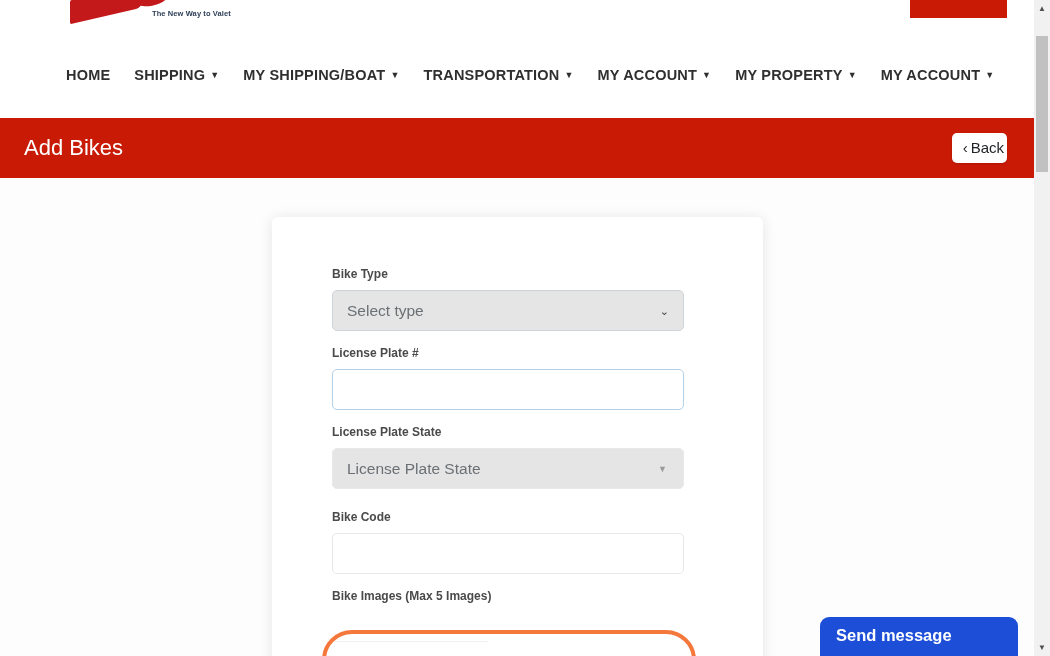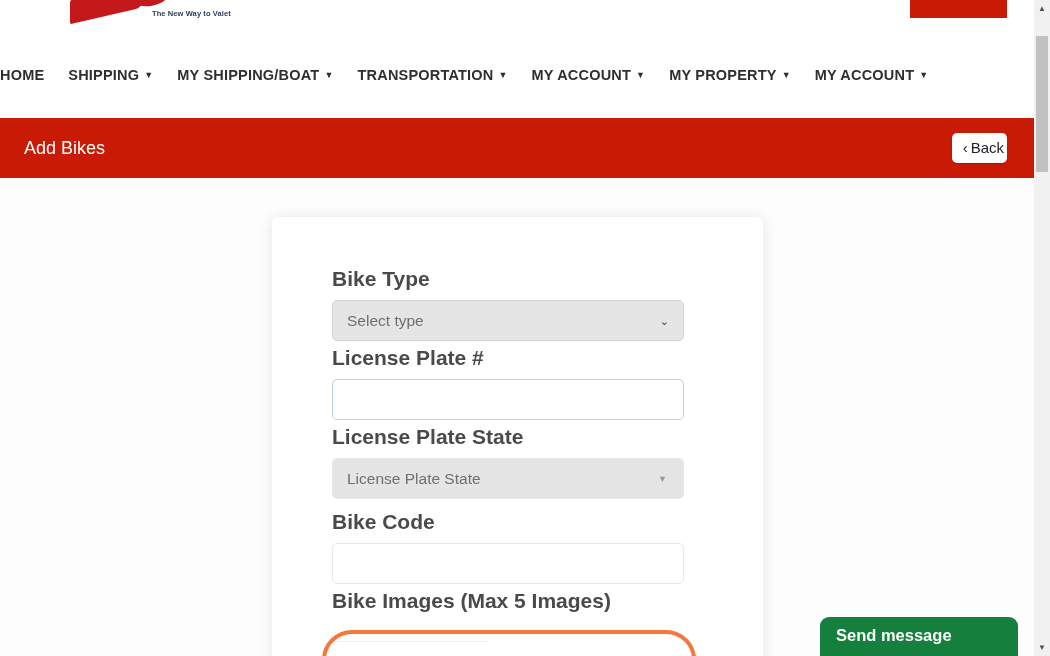--- a/index.html
+++ b/index.html
@@ -87,20 +87,21 @@
 
   
   #main-nav {
     position: absolute;
     left: 0;
     top: 58px;
     width: 1034px;
     height: 34px;
     display: flex;
     align-items: center;
+    padding-left: 66px;
     box-sizing: border-box;
   }
   .nav-item {
     display: flex;
     align-items: center;
     font-size: 14.5px;
     font-weight: bold;
     color: #2f2f2f;
     letter-spacing: .2px;
     margin-right: 24px;
@@ -122,21 +123,21 @@
     width: 1034px;
     height: 60px;
     background: #c81a05;
   }
   #page-title {
     position: absolute;
     left: 24px;
     top: 50%;
     transform: translateY(-50%);
     color: #ffffff;
-    font-size: 18px;
+    font-size: 22px;
     font-weight: normal;
     white-space: nowrap;
   }
   #back-button {
     position: absolute;
     right: 27px;
     top: 50%;
     transform: translateY(-50%);
     background: #ffffff;
     border: none;
@@ -167,21 +168,21 @@
     top: 39px;
     width: 491px;
     height: 460px;
     background: #ffffff;
     border-radius: 6px;
     box-shadow: 0 1px 14px rgba(0,0,0,.10);
   }
 
   .field-group { position: absolute; left: 60px; width: 352px; }
   .field-label {
-    font-size: 21px;
+    font-size: 12px;
     font-weight: bold;
     color: #4a4a4a;
     margin-bottom: 9px;
     white-space: nowrap;
   }
 
   .form-control {
     box-sizing: border-box;
     width: 352px;
     height: 41px;
@@ -258,21 +259,21 @@
     z-index: 40;
   }
 
   
   #chat-widget {
     position: absolute;
     left: 820px;
     top: 617px;
     width: 198px;
     height: 39px;
-    background: #15803d;
+    background: #1d4ed8;
     border-radius: 9px 9px 0 0;
     z-index: 30;
     cursor: pointer;
   }
   #chat-widget-label {
     position: absolute;
     left: 16px;
     top: 9px;
     color: #ffffff;
     font-size: 16.5px;

